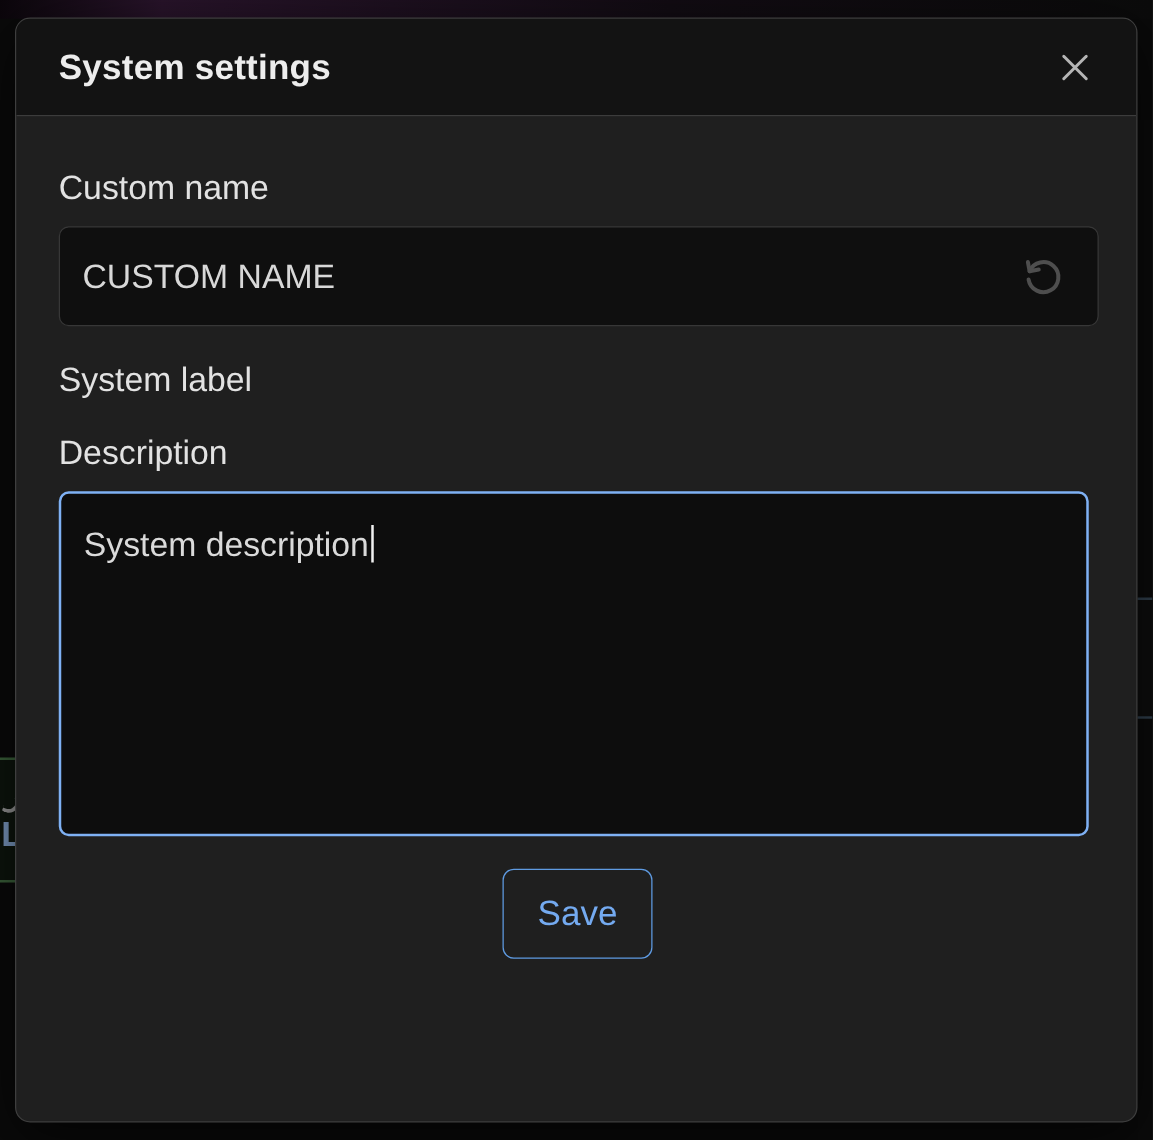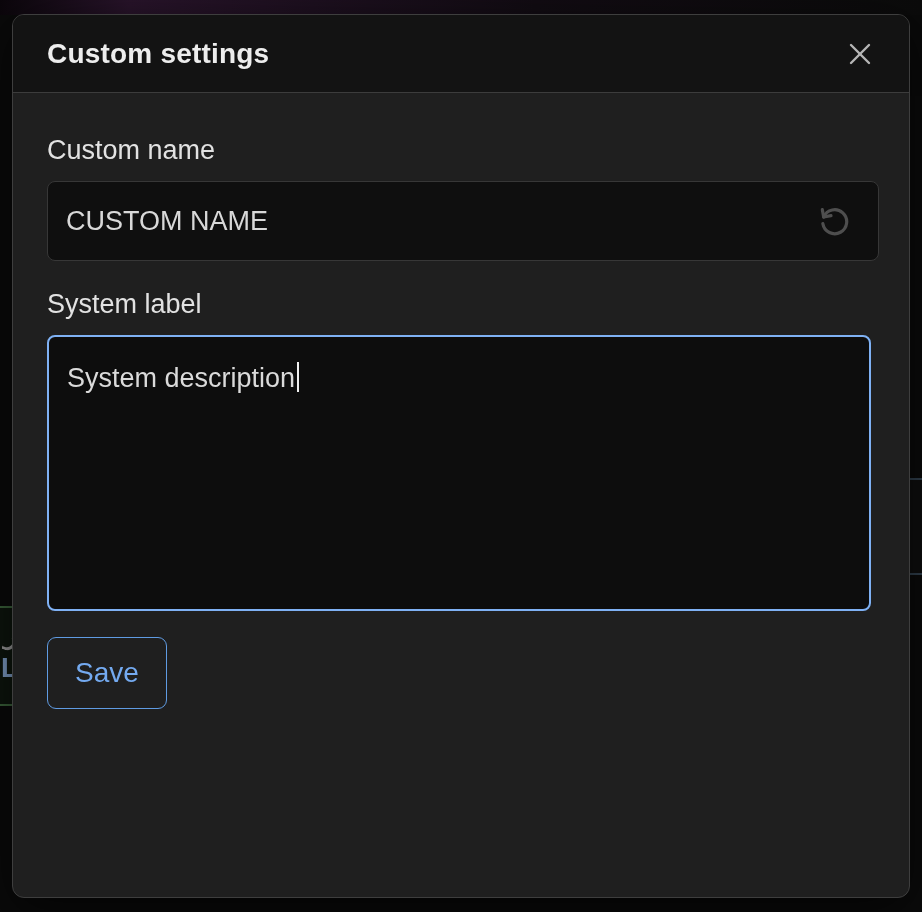--- a/index.html
+++ b/index.html
@@ -77,21 +77,21 @@
   .textarea-box{
     position:relative;width:824px;height:276px;box-sizing:border-box;
     background:#0d0d0d;border:2px solid #7fb1f4;border-radius:8px;
     padding:24px 18px;cursor:text;
   }
   .textarea-text{font-size:27px;color:#dadada;line-height:34px;}
   .caret{
     display:inline-block;width:2px;height:30px;background:#f0f0f0;
     margin-left:2px;vertical-align:-5px;
   }
-  .modal-footer{display:flex;justify-content:flex-start;margin-top:26px;}
+  .modal-footer{display:flex;justify-content:center;margin-top:26px;}
   .save-btn{
     width:120px;height:72px;box-sizing:border-box;
     background:transparent;border:1.5px solid #5f9be2;border-radius:9px;
     color:#74aaf0;font-size:28px;cursor:pointer;
     font-family:"Liberation Sans","DejaVu Sans",sans-serif;
   }
   svg{display:block;}
 </style>
 </head>
 <body>
@@ -103,21 +103,21 @@
   <div class="right-line l2"></div>
 </div>
 <div class="left-fragment">
   <div class="hook-fragment"></div>
   <div class="letter-fragment">L</div>
 </div>
 
 <div class="modal">
 
   <div class="modal-header">
-    <h1 class="modal-title">Custom settings</h1>
+    <h1 class="modal-title">System settings</h1>
     <button class="close-btn">
       <span>
         <svg width="30" height="30" viewBox="0 0 30 30">
           <line x1="6" y1="6" x2="24" y2="24" stroke="#b5b5b5" stroke-width="2.4" stroke-linecap="round"></line>
           <line x1="24" y1="6" x2="6" y2="24" stroke="#b5b5b5" stroke-width="2.4" stroke-linecap="round"></line>
         </svg>
       </span>
     </button>
   </div>
 
@@ -131,20 +131,21 @@
           <svg width="32" height="32" viewBox="0 0 24 24" fill="none" stroke="#4e4e4e" stroke-width="2.4" stroke-linecap="round" stroke-linejoin="round">
             <path d="M3.5 9a9 9 0 1 1 -0.6 5"></path>
             <polyline points="2.5,3.5 3.5,9 9,8"></polyline>
           </svg>
         </span>
       </button>
     </div>
 
     <label class="field-label spaced">System label</label>
 
+    <label class="field-label spaced">Description</label>
     <div class="textarea-box">
       <span class="textarea-text">System description</span><span class="caret"></span>
     </div>
 
     <div class="modal-footer">
       <button class="save-btn">Save</button>
     </div>
 
   </div>
 </div>

